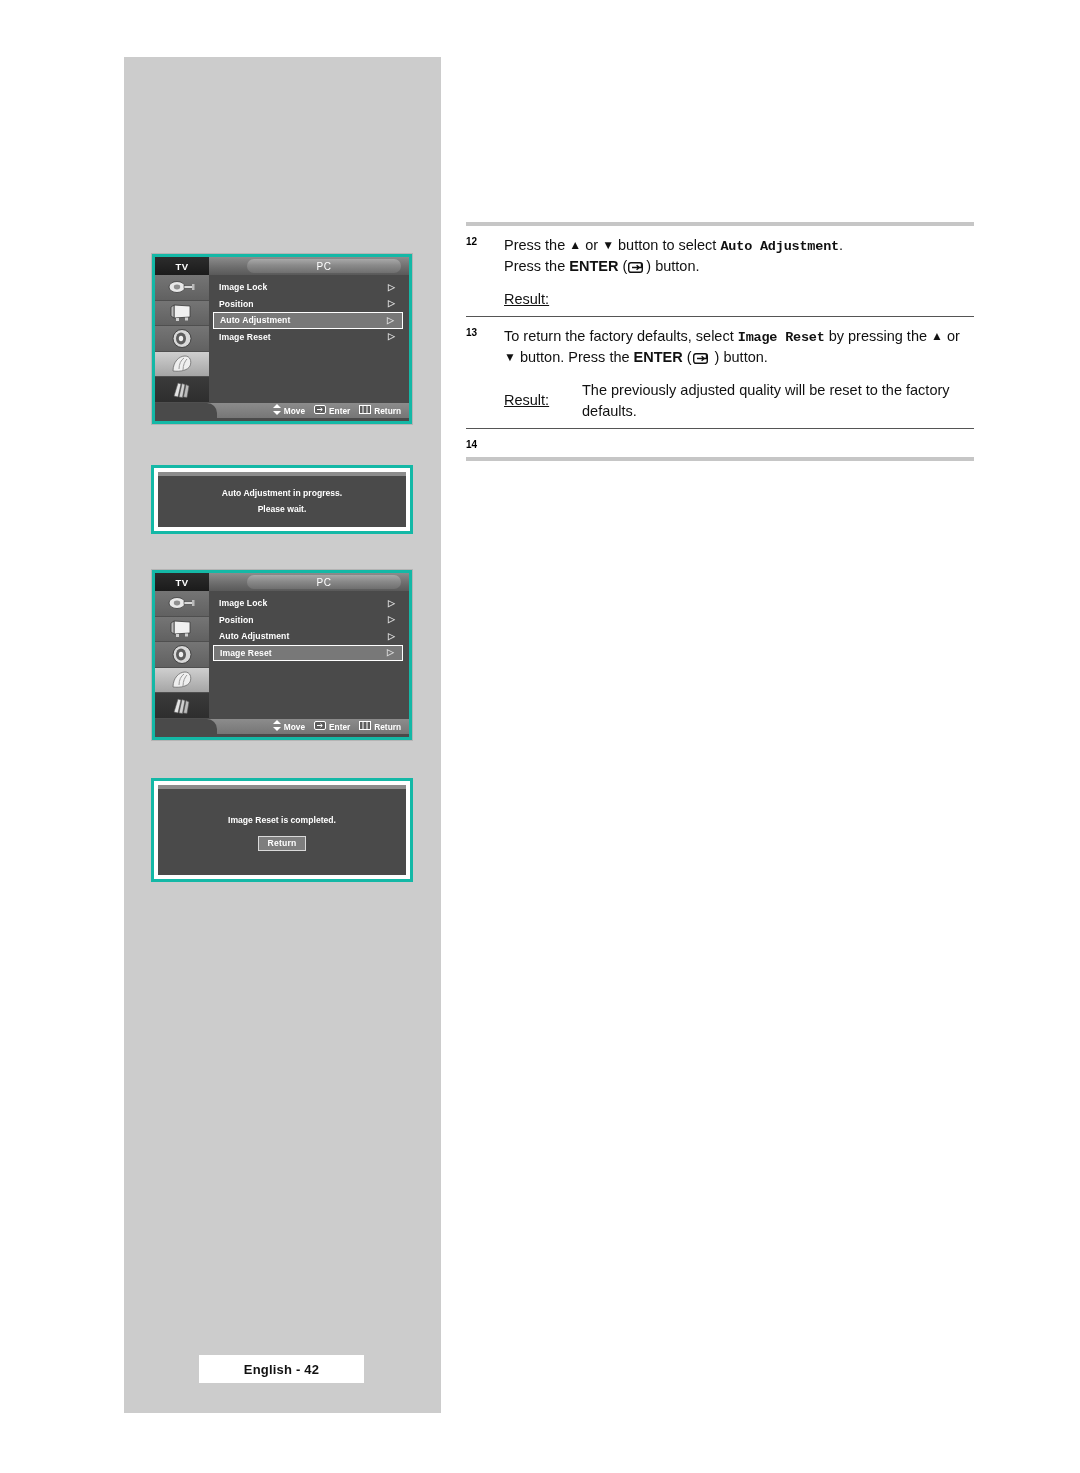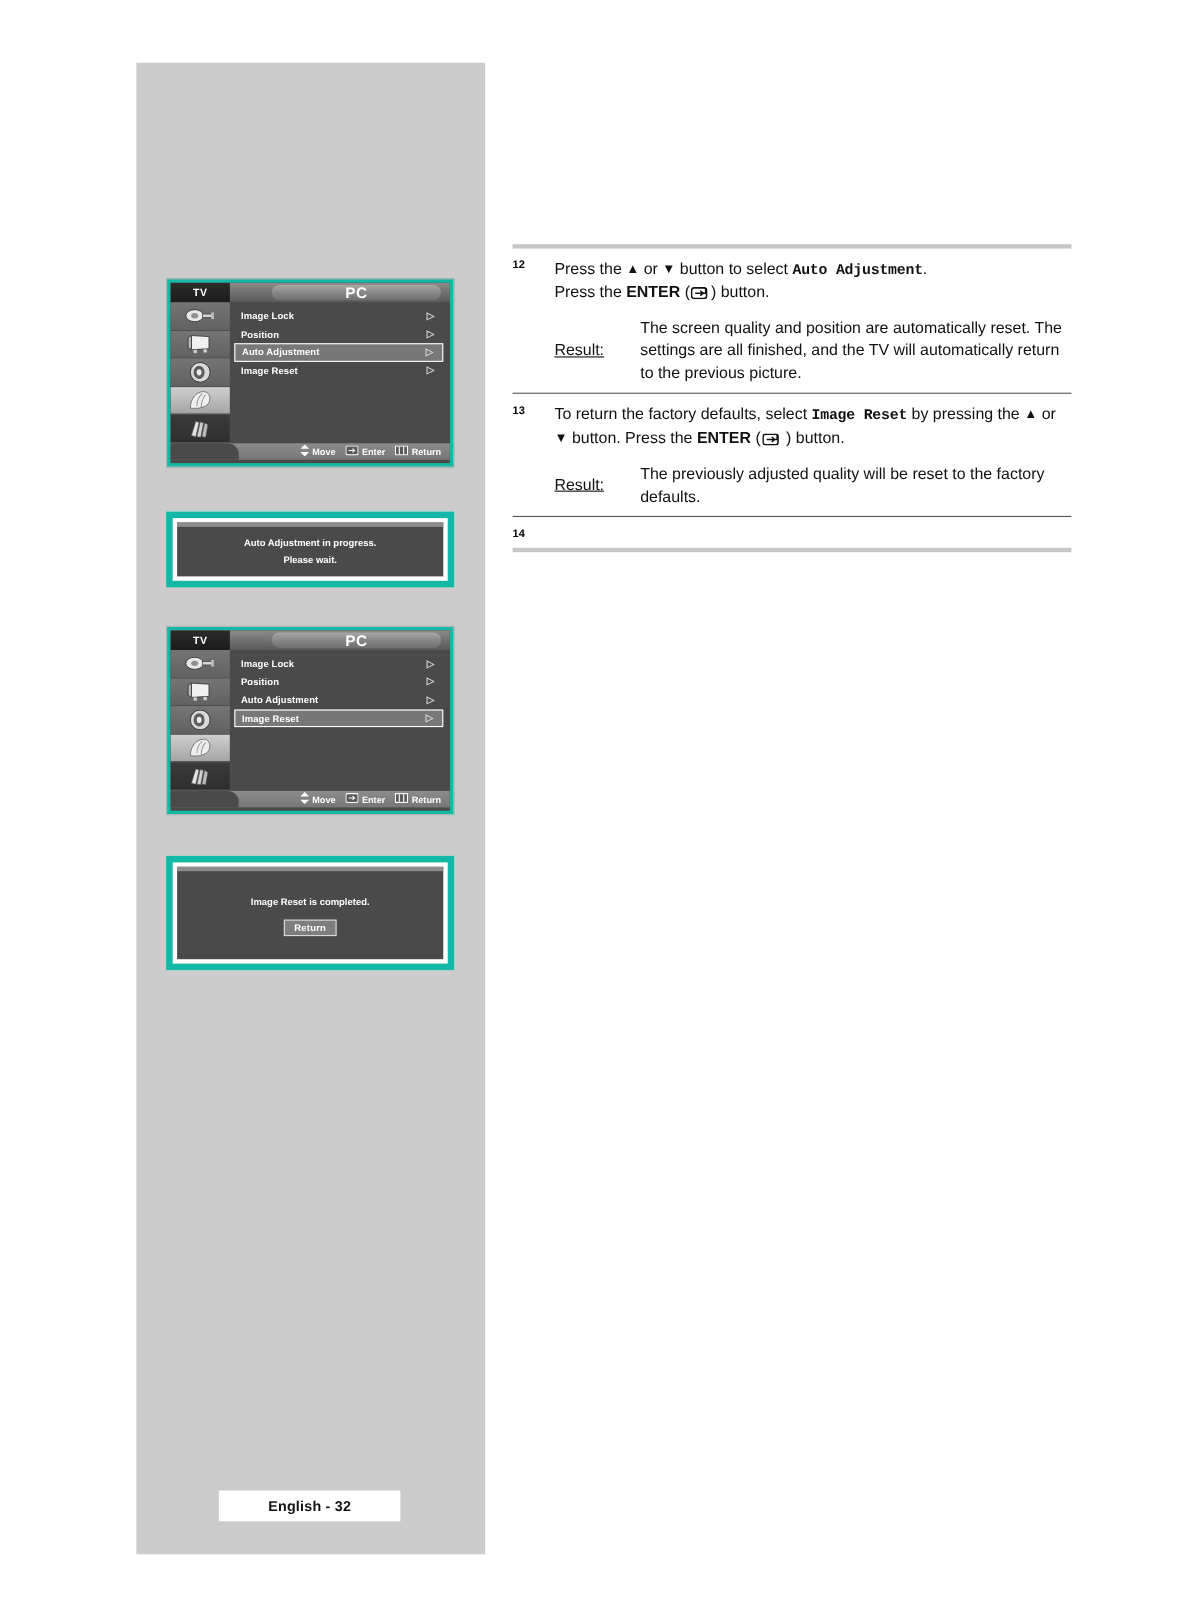--- a/index.html
+++ b/index.html
@@ -71,22 +71,22 @@
   }
   .tab-pc {
     position: absolute;
     left: 38px;
     right: 8px;
     top: 2px;
     bottom: 2px;
     background: linear-gradient(to bottom, #a8a8a8 0%, #8a8a8a 45%, #6f6f6f 100%);
     border-radius: 8px;
     color: #ffffff;
-    font-size: 14px;
-    font-weight: bold;
+    font-size: 10px;
+    font-weight: normal;
     display: flex;
     align-items: center;
     justify-content: center;
     letter-spacing: 0.5px;
   }
 
   .osd-body {
     position: relative;
     display: flex;
     height: 128px;
@@ -179,21 +179,21 @@
   }
 
   
   .popup {
     position: absolute;
     left: 151px;
     width: 262px;
     background: #ffffff;
     padding: 4px;
     box-sizing: border-box;
-    border: 6px solid #14b8a6;
+    border: 3px solid #14b8a6;
   }
   .popup-inner {
     background: #4a4a4a;
     width: 100%;
     height: 100%;
     box-sizing: border-box;
     display: flex;
     flex-direction: column;
     align-items: center;
     justify-content: center;
@@ -513,39 +513,38 @@
   </div>
 </div>
 
 <div class="popup" style="top:778px;height:104px;">
   <div class="popup-inner">
     <div>Image Reset is completed.</div>
     <button class="popup-btn">Return</button>
   </div>
 </div>
 
-<div class="page-tag">English - 32</div>
+<div class="page-tag">English - 42</div>
 
 <div class="steps">
 
   <div class="rule-thick"></div>
 
   <div class="step">
     <div class="step-num">12</div>
     <div class="step-body">
       <span>Press the </span><span class="tri">▲</span><span> or </span><span class="tri">▼</span><span> button to select </span><span class="mono">Auto Adjustment</span><span>.</span><br>
       <span>Press the </span><b class="k">ENTER</b> (<span class="enter-ico"><svg width="17" height="11" viewBox="0 0 17 11">
             <rect x="0.7" y="0.7" width="13.6" height="9.6" rx="2.2" fill="none" stroke="#111" stroke-width="1.4"></rect>
             <path d="M4 5.5 L11 5.5 M8.6 3.3 L11.2 5.5 L8.6 7.7" stroke="#111" stroke-width="1.4" fill="none" stroke-linejoin="miter"></path>
             <path d="M13.5 1.6 L13.5 5.5 L11 5.5" stroke="#111" stroke-width="1.4" fill="none"></path>
           </svg></span><span>) button.</span>
 
       <div class="result">
         <div class="result-label">Result:</div>
-        <div class="result-text">The screen quality and position are automatically reset. The settings are all finished, and the TV will automatically return to the previous picture.</div>
       </div>
     </div>
   </div>
 
   <div class="rule-thin"></div>
 
   <div class="step">
     <div class="step-num">13</div>
     <div class="step-body">
       <span>To return the factory defaults, select </span><span class="mono">Image Reset</span><span> by pressing the </span><span class="tri">▲</span><span> or </span><span class="tri">▼</span><span> button. Press the </span><b class="k">ENTER</b> (<span class="enter-ico"><svg width="17" height="11" viewBox="0 0 17 11">

